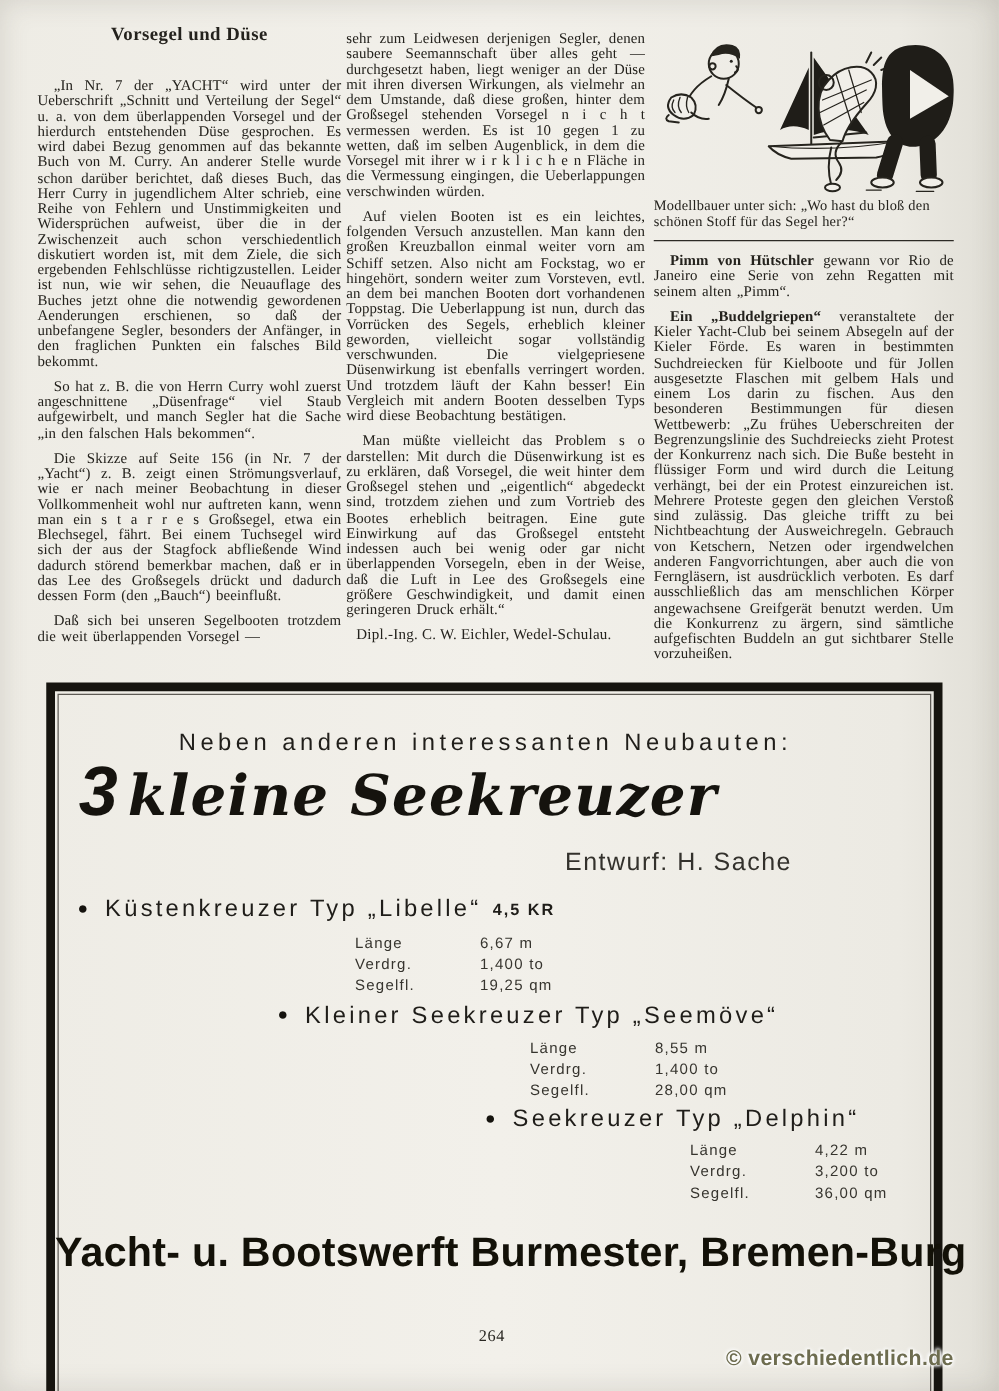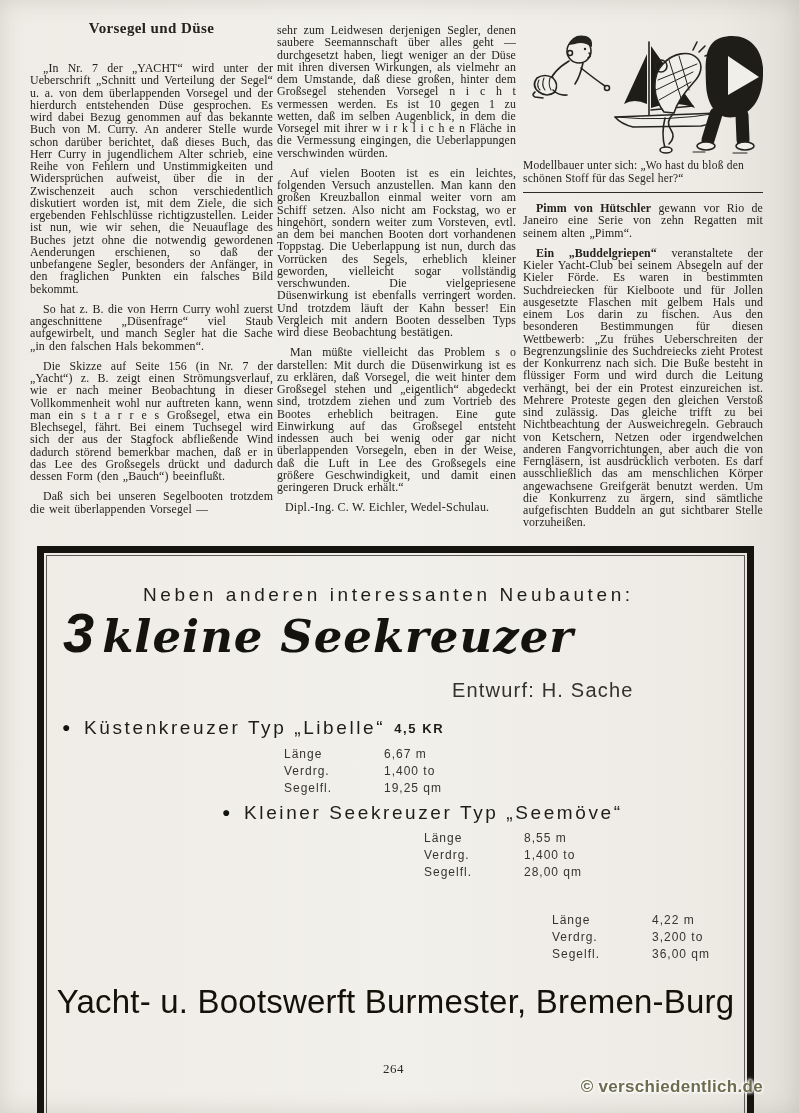--- a/index.html
+++ b/index.html
@@ -91,21 +91,21 @@
   .bn3{left:344px;top:332px;}
   .specs{position:absolute;font-size:12px;letter-spacing:1px;color:#36342e;}
   .sp1{left:240px;top:193px;}
   .sp2{left:380px;top:277px;}
   .sp3{left:508px;top:359px;}
   .specs .row{display:flex;height:17px;line-height:17px;}
   .specs .lab{width:100px;}
   .specs .val{width:92px;text-align:left;}
   .company{
     position:absolute;left:0;right:0;top:430px;text-align:center;white-space:nowrap;
-    font-size:33px;font-weight:normal;letter-spacing:.2px;color:#131108;
+    font-size:33px;font-weight:bold;letter-spacing:.2px;color:#131108;
   }
   
   .pagenum{
     position:absolute;left:383px;top:1061px;
     font-size:13px;letter-spacing:.5px;color:#2a2823;
   }
   .watermark{
     position:absolute;right:36px;top:1077px;
     font-family:"Liberation Sans",sans-serif;
     font-size:17px;font-weight:bold;letter-spacing:.3px;
@@ -223,20 +223,23 @@
       <div class="row">
           <span class="lab">Verdrg.</span>
           <span class="val">1,400 to</span>
         </div>
       <div class="row">
           <span class="lab">Segelfl.</span>
           <span class="val">28,00 qm</span>
         </div>
     </div>
 
+    <div class="boat-name bn3">
+      <span class="bullet">●</span><span>Seekreuzer Typ „Delphin“</span>
+    </div>
     <div class="specs sp3">
       <div class="row">
           <span class="lab">Länge</span>
           <span class="val">4,22 m</span>
         </div>
       <div class="row">
           <span class="lab">Verdrg.</span>
           <span class="val">3,200 to</span>
         </div>
       <div class="row">

